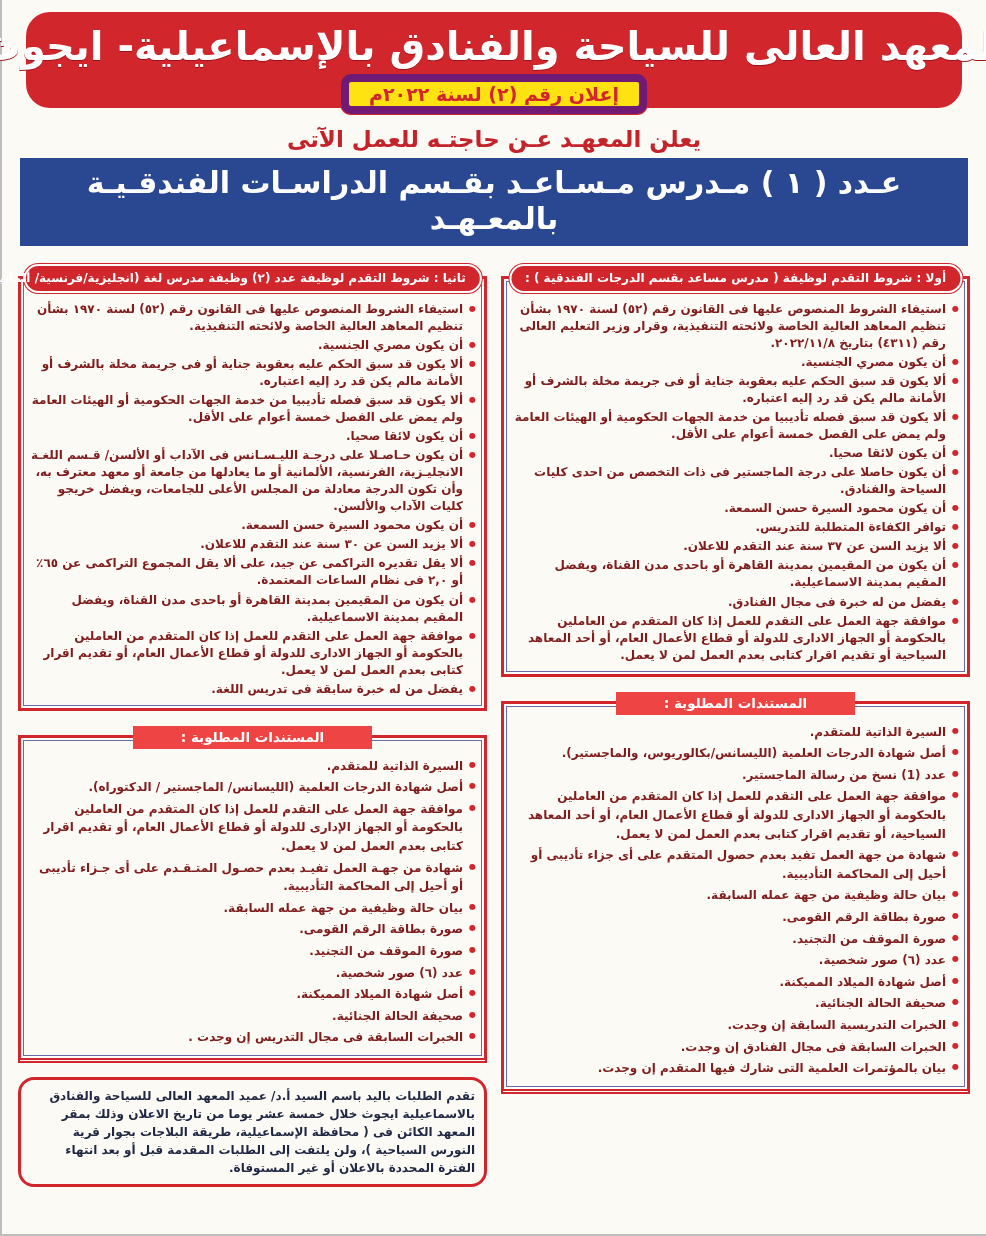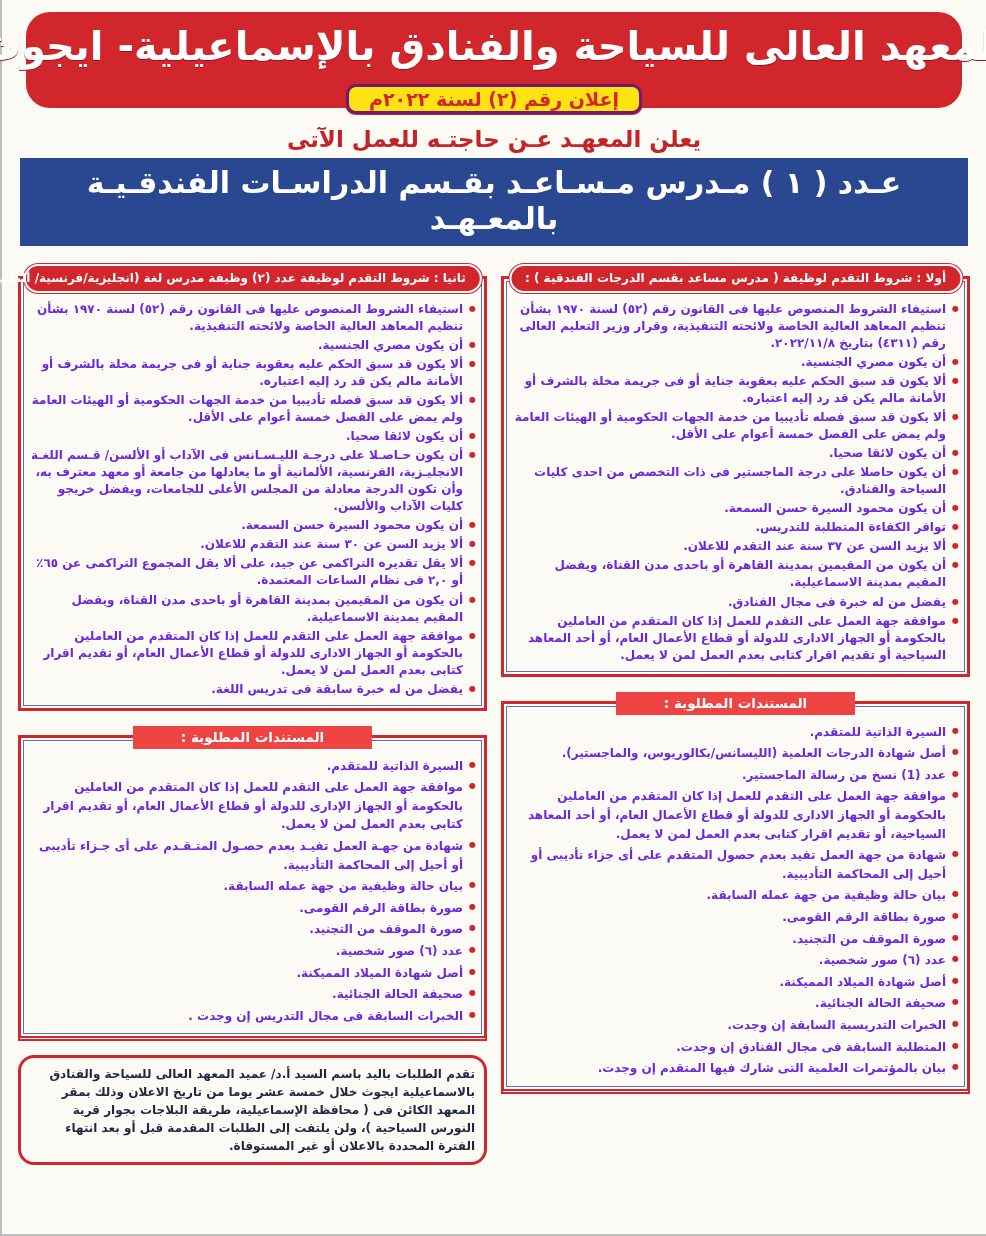--- a/index.html
+++ b/index.html
@@ -38,21 +38,21 @@
     white-space: nowrap;
     text-shadow: 0 1px 0 #9c1218;
   }
   .badge {
     position: absolute;
     bottom: -6px;
     left: 50%;
     transform: translateX(-50%);
     background: #ffe212;
     color: #d2262d;
-    border: 3px solid #701a75;
+    border: 8px solid #701a75;
     border-radius: 10px;
     padding: 1px 20px;
     font-weight: bold;
     font-size: 19px;
     white-space: nowrap;
     box-shadow: 0 0 0 1px #d2262d;
   }
   .subtitle {
     text-align: center;
     color: #c5232a;
@@ -101,21 +101,21 @@
     border: 2px solid #ffffff;
     box-shadow: 0 0 0 1px #d2262d;
     white-space: nowrap;
     max-width: 99%;
   }
   ul.blist { list-style: none; }
   ul.blist li {
     position: relative;
     padding-right: 13px;
     margin-bottom: 2px;
-    color: #6d28d9;
+    color: #7f1d1d;
     font-weight: bold;
     font-size: 12px;
     line-height: 1.42;
     text-align: right;
   }
   ul.blist li::before {
     content: "●";
     position: absolute;
     right: 0;
     top: 2px;
@@ -199,21 +199,21 @@
             <li>عدد (1) نسخ من رسالة الماجستير.</li>
             <li>موافقة جهة العمل على التقدم للعمل إذا كان المتقدم من العاملين بالحكومة أو الجهاز الادارى للدولة أو قطاع الأعمال العام، أو أحد المعاهد السياحية، أو تقديم اقرار كتابى بعدم العمل لمن لا يعمل.</li>
             <li>شهادة من جهة العمل تفيد بعدم حصول المتقدم على أى جزاء تأديبى أو أحيل إلى المحاكمة التأديبية.</li>
             <li>بيان حالة وظيفية من جهة عمله السابقة.</li>
             <li>صورة بطاقة الرقم القومى.</li>
             <li>صورة الموقف من التجنيد.</li>
             <li>عدد (٦) صور شخصية.</li>
             <li>أصل شهادة الميلاد المميكنة.</li>
             <li>صحيفة الحالة الجنائية.</li>
             <li>الخبرات التدريسية السابقة إن وجدت.</li>
-            <li>المتطلبة السابقة فى مجال الفنادق إن وجدت.</li>
+            <li>الخبرات السابقة فى مجال الفنادق إن وجدت.</li>
             <li>بيان بالمؤتمرات العلمية التى شارك فيها المتقدم إن وجدت.</li>
           </ul>
       </div>
 
     </div>
 
     <div class="col">
       <div class="box cond-box">
         <div class="pill">ثانيا : شروط التقدم لوظيفة عدد (٢) وظيفة مدرس لغة (انجليزية/فرنسية/ ألمانية)</div>
         <ul class="blist">
@@ -228,20 +228,21 @@
             <li>ألا يقل تقديره التراكمى عن جيد، على ألا يقل المجموع التراكمى عن ٦٥٪ أو ٢,٠ فى نظام الساعات المعتمدة.</li>
             <li>أن يكون من المقيمين بمدينة القاهرة أو باحدى مدن القناة، ويفضل المقيم بمدينة الاسماعيلية.</li>
             <li>موافقة جهة العمل على التقدم للعمل إذا كان المتقدم من العاملين بالحكومة أو الجهاز الادارى للدولة أو قطاع الأعمال العام، أو تقديم اقرار كتابى بعدم العمل لمن لا يعمل.</li>
             <li>يفضل من له خبرة سابقة فى تدريس اللغة.</li>
           </ul>
       </div>
       <div class="box docs-box">
         <span class="docs-title">المستندات المطلوبة :</span>
         <ul class="blist">
             <li>السيرة الذاتية للمتقدم.</li>
+            <li>أصل شهادة الدرجات العلمية (الليسانس/ الماجستير / الدكتوراه).</li>
             <li>موافقة جهة العمل على التقدم للعمل إذا كان المتقدم من العاملين بالحكومة أو الجهاز الإدارى للدولة أو قطاع الأعمال العام، أو تقديم اقرار كتابى بعدم العمل لمن لا يعمل.</li>
             <li>شهادة من جهـة العمل تفيـد بعدم حصـول المتـقـدم على أى جـزاء تأديبى أو أحيل إلى المحاكمة التأديبية.</li>
             <li>بيان حالة وظيفية من جهة عمله السابقة.</li>
             <li>صورة بطاقة الرقم القومى.</li>
             <li>صورة الموقف من التجنيد.</li>
             <li>عدد (٦) صور شخصية.</li>
             <li>أصل شهادة الميلاد المميكنة.</li>
             <li>صحيفة الحالة الجنائية.</li>
             <li>الخبرات السابقة فى مجال التدريس إن وجدت .</li>
           </ul>

